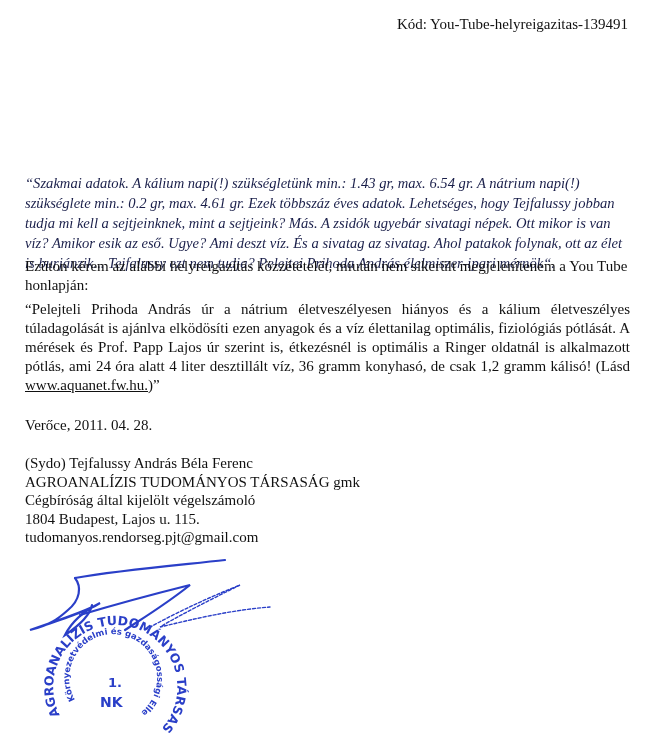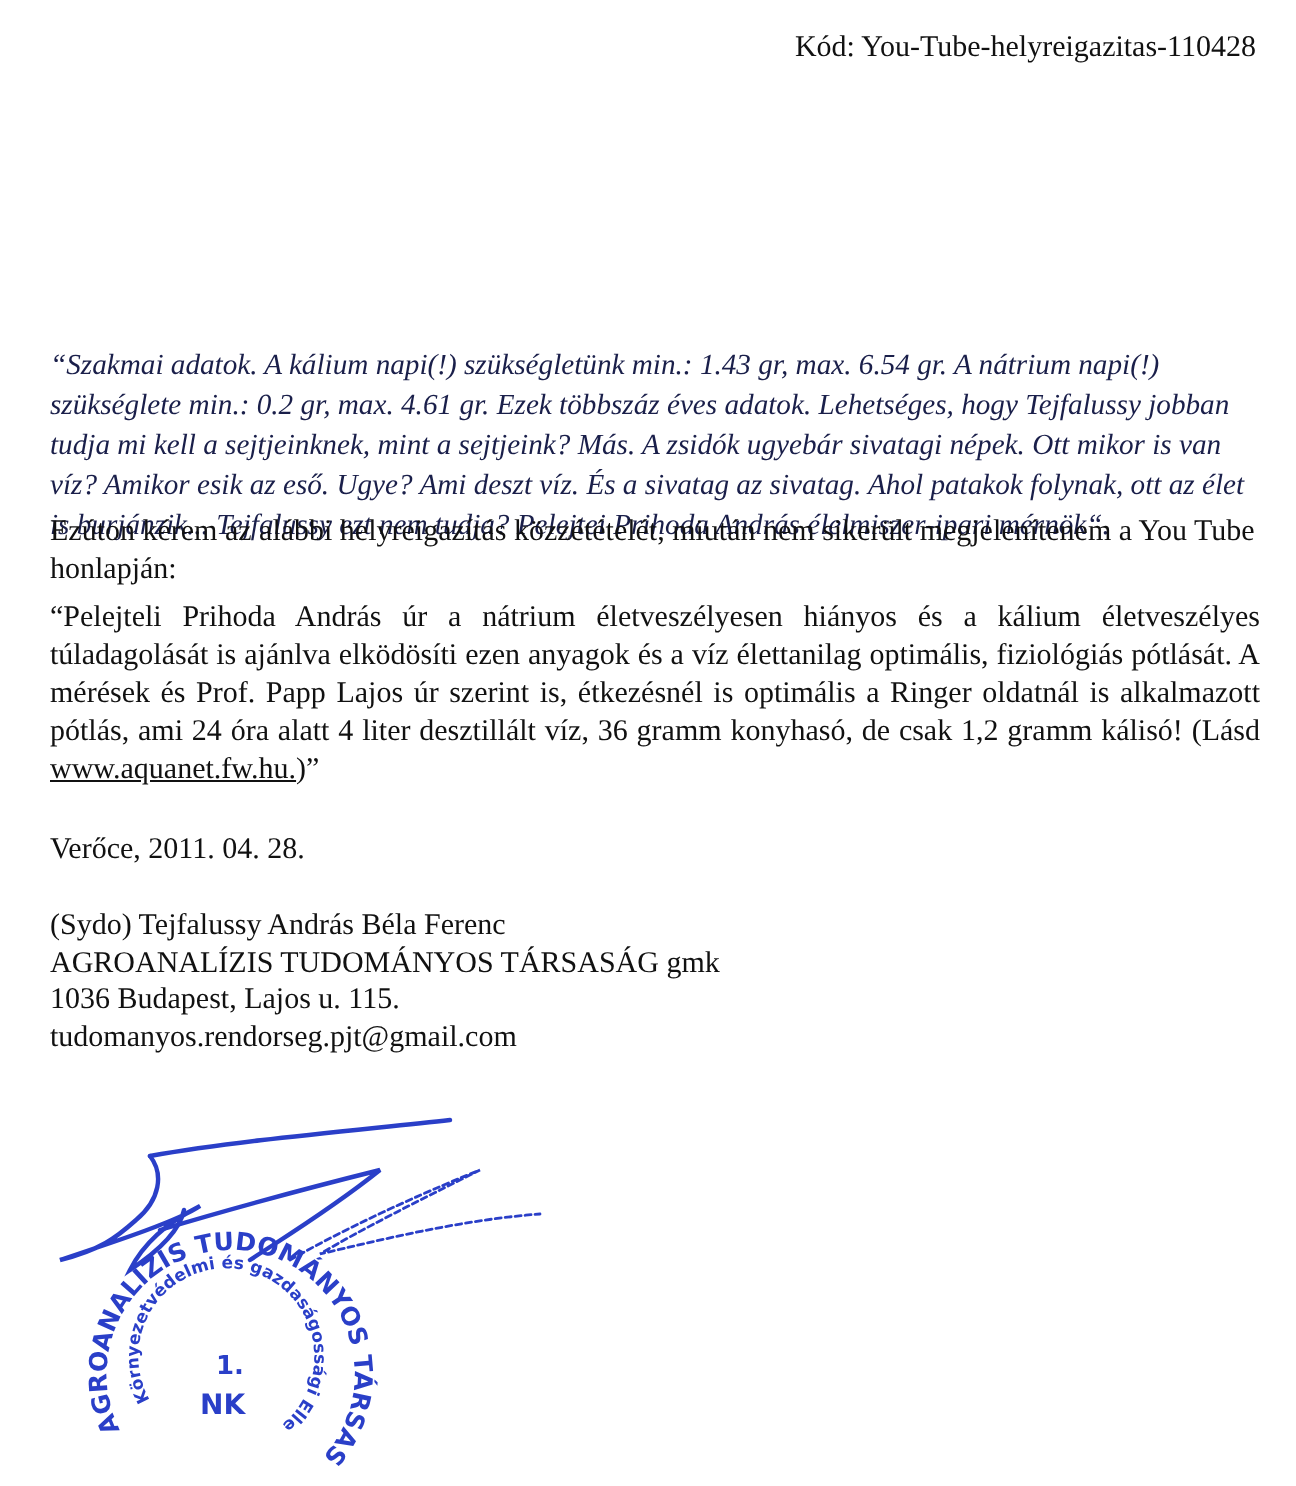--- a/index.html
+++ b/index.html
@@ -18,29 +18,30 @@
   .link { text-decoration: underline; color: #111111; }
   .date { top: 416px; }
   .signature { top: 454px; line-height: 18.5px; }
   .signature div { white-space: nowrap; }
   .stamp-wrap { position: absolute; left: 20px; top: 555px; width: 280px; height: 188px; }
 </style>
 </head>
 <body>
 
 <div class="page">
-  <div class="code">Kód: You-Tube-helyreigazitas-110428</div>
+  <div class="code">Kód: You-Tube-helyreigazitas-139491</div>
   <div class="para quote1">“Szakmai adatok. A kálium napi(!) szükségletünk min.: 1.43 gr, max. 6.54 gr. A nátrium napi(!) szükséglete min.: 0.2 gr, max. 4.61 gr. Ezek többszáz éves adatok. Lehetséges, hogy Tejfalussy jobban tudja mi kell a sejtjeinknek, mint a sejtjeink? Más. A zsidók ugyebár sivatagi népek. Ott mikor is van víz? Amikor esik az eső. Ugye? Ami deszt víz. És a sivatag az sivatag. Ahol patakok folynak, ott az élet is burjánzik... Tejfalussy ezt nem tudja? Pelejtei Prihoda András élelmiszer-ipari mérnök“.</div>
   <div class="para request">Ezúton kérem az alábbi helyreigazítás közzétételét, miután nem sikerült megjelenítenem a You Tube honlapján:</div>
   <div class="para quote2"><span>“Pelejteli Prihoda András úr a nátrium életveszélyesen hiányos és a kálium életveszélyes túladagolását is ajánlva elködösíti ezen anyagok és a víz élettanilag optimális, fiziológiás pótlását. A mérések és Prof. Papp Lajos úr szerint is, étkezésnél is optimális a Ringer oldatnál is alkalmazott pótlás, ami 24 óra alatt 4 liter desztillált víz, 36 gramm konyhasó, de csak 1,2 gramm kálisó! (Lásd </span><a class="link">www.aquanet.fw.hu.</a><span>)”</span></div>
   <div class="para date">Verőce, 2011. 04. 28.</div>
   <div class="para signature">
     <div>(Sydo) Tejfalussy András Béla Ferenc</div>
     <div>AGROANALÍZIS TUDOMÁNYOS TÁRSASÁG gmk</div>
-    <div>1036 Budapest, Lajos u. 115.</div>
+    <div>Cégbíróság által kijelölt végelszámoló</div>
+    <div>1804 Budapest, Lajos u. 115.</div>
     <div>tudomanyos.rendorseg.pjt@gmail.com</div>
   </div>
 
   <div class="stamp-wrap">
     <svg width="280" height="188" viewBox="0 0 280 188" xmlns="http://www.w3.org/2000/svg">
       <g fill="none" stroke="#2a3fc8" stroke-width="2.2" stroke-linecap="round">
         <path d="M55 23 C 100 15, 160 10, 205 5"></path>
         <path d="M55 23 C 62 32, 60 45, 48 55 C 38 64, 30 70, 10 75 C 40 65, 70 55, 80 48 C 60 58, 50 70, 45 80 C 60 70, 70 60, 72 50"></path>
         <path d="M60 60 C 110 45, 150 35, 170 30 C 145 50, 120 65, 105 75"></path>
         <path d="M125 75 C 160 55, 200 38, 220 30 C 190 45, 160 60, 140 72 C 170 65, 210 55, 250 52" stroke-width="1.4" stroke-dasharray="3 2"></path>

